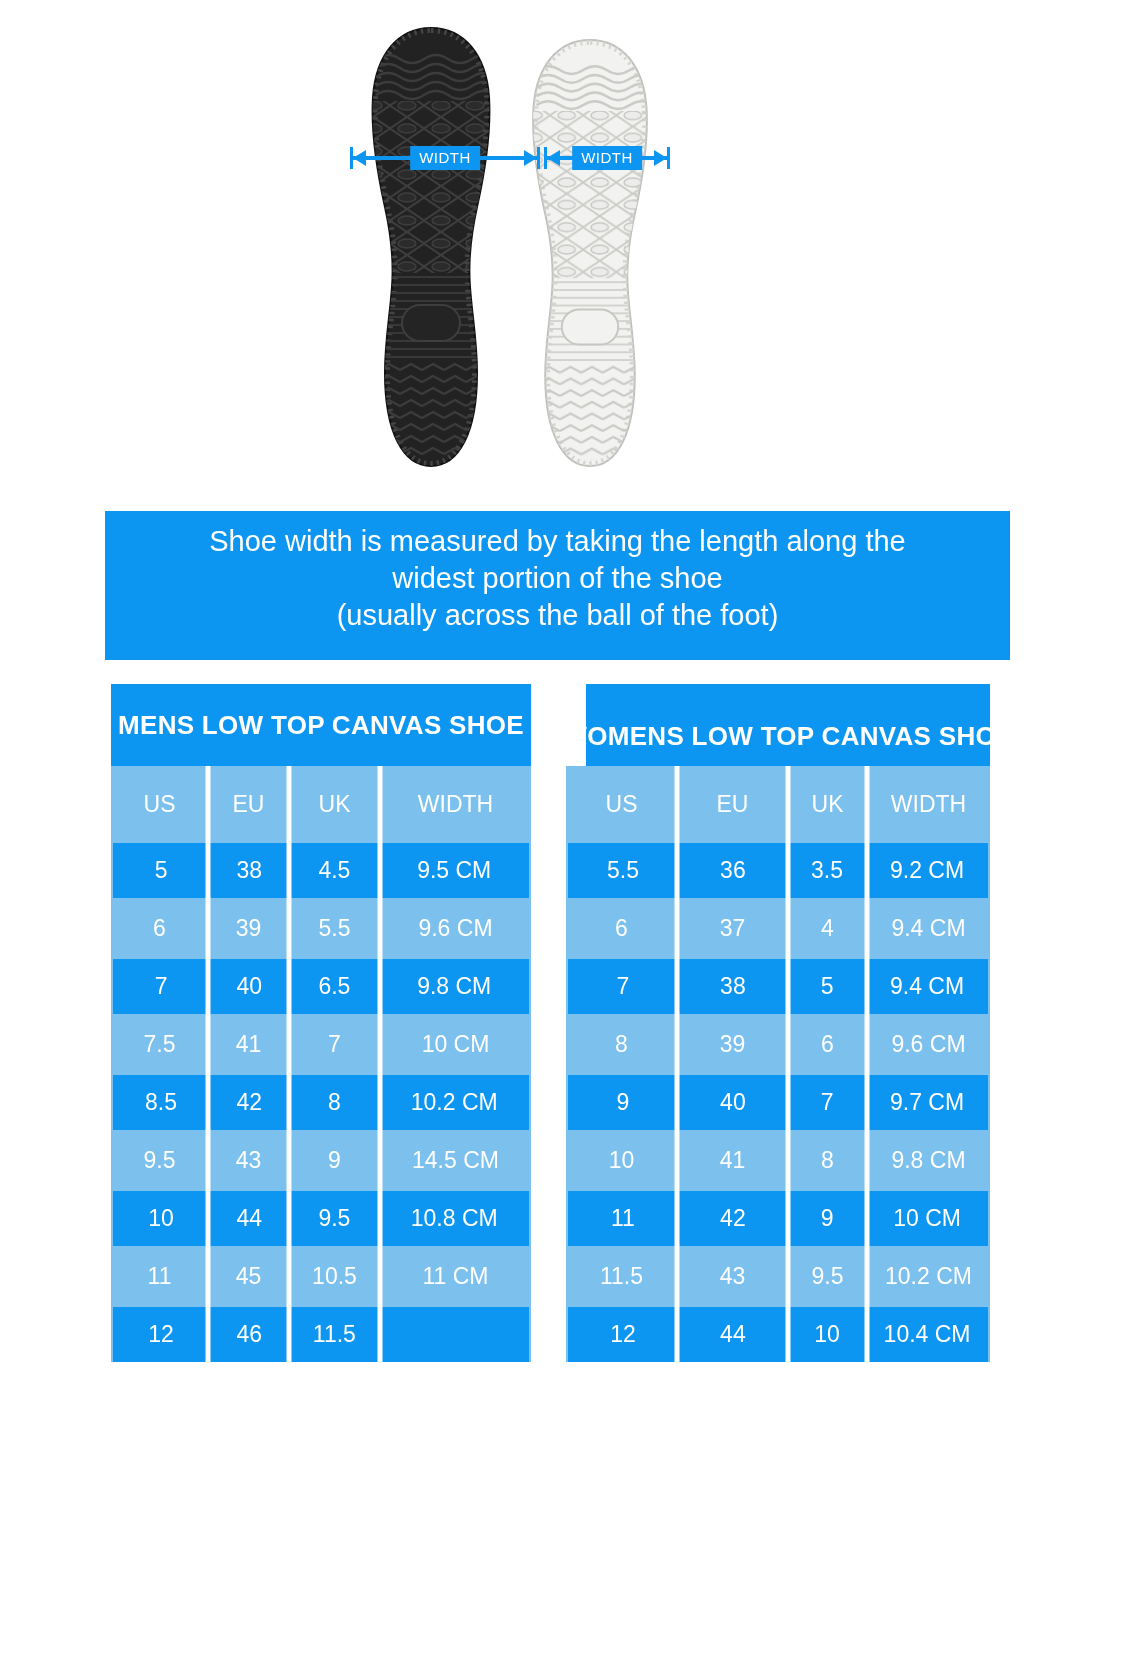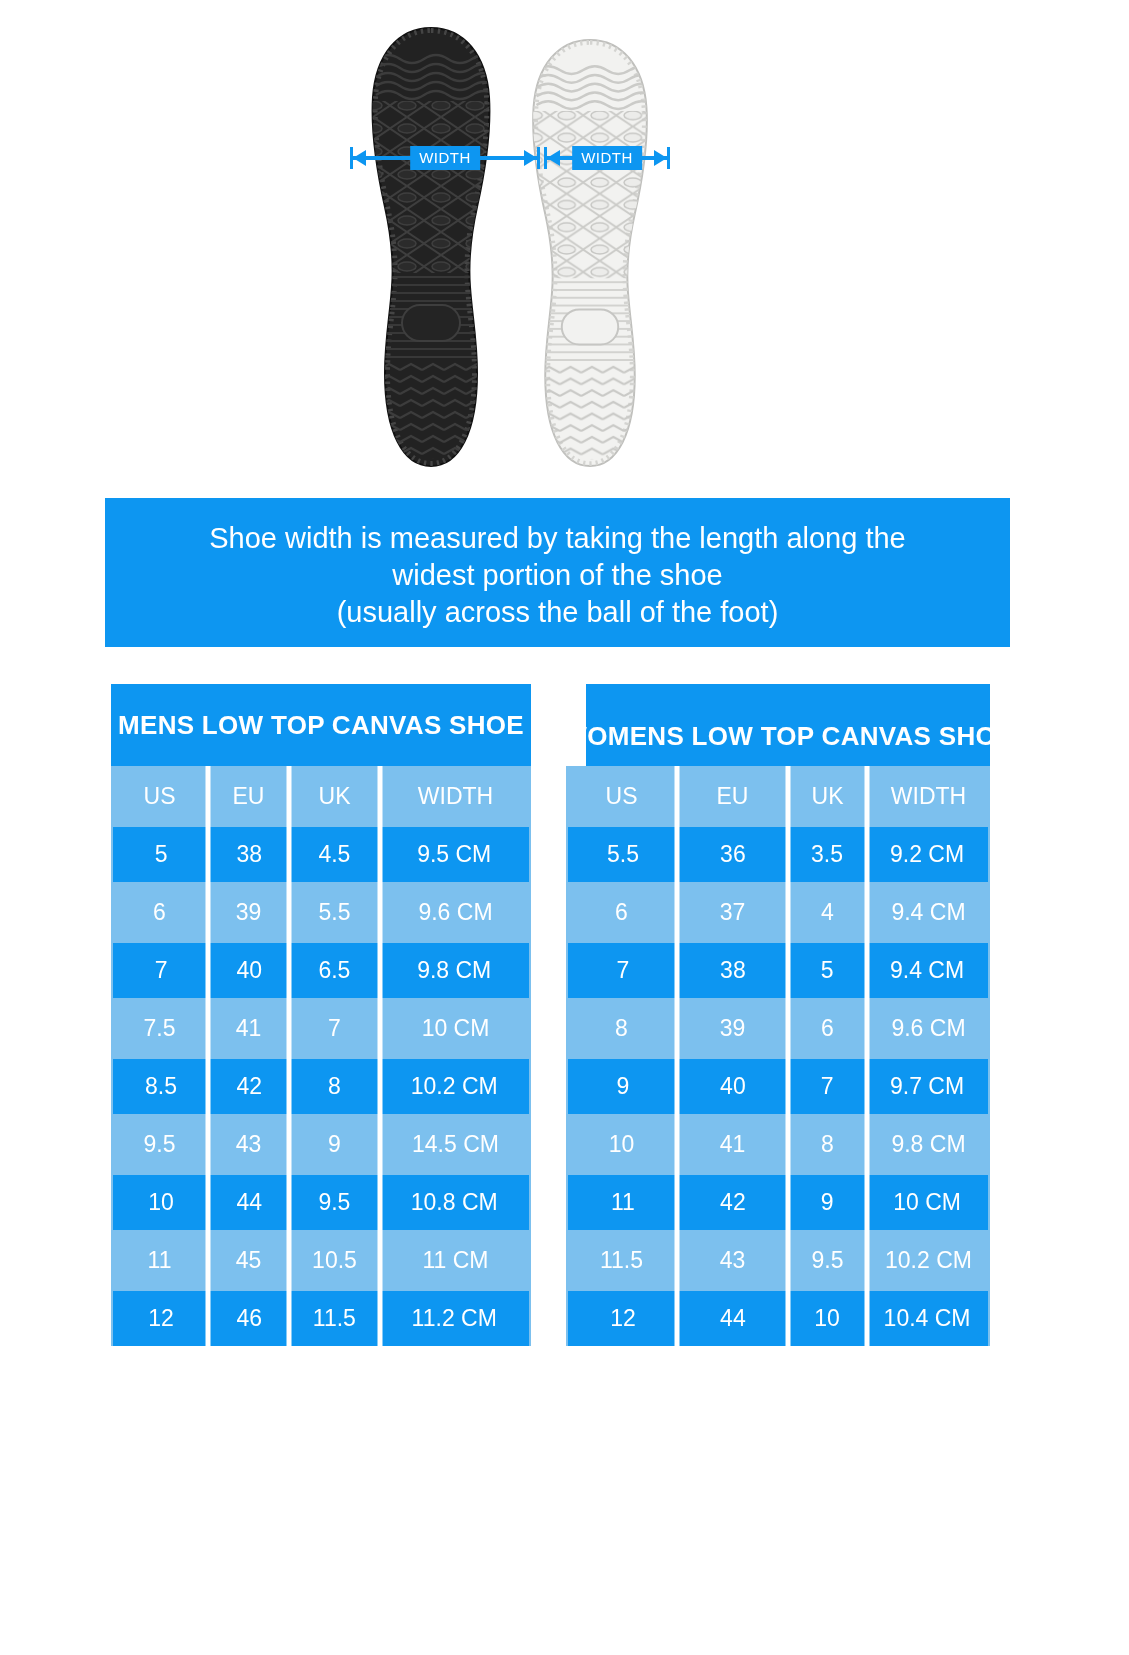--- a/index.html
+++ b/index.html
@@ -26,39 +26,39 @@
     border-top:8px solid transparent;border-bottom:8px solid transparent;}
   .dim-head.left{left:3px;border-right:13px solid var(--blue);}
   .dim-head.right{right:3px;border-left:13px solid var(--blue);}
   .dim-label{
     position:absolute;left:50%;top:0;transform:translateX(-50%);
     height:24px;line-height:24px;padding:0 9px;background:var(--blue);
     color:var(--white);font-size:15px;letter-spacing:.5px;white-space:nowrap;
   }
   
   .banner{
-    position:absolute;left:105px;top:498px;width:905px;height:149px;
+    position:absolute;left:105px;top:511px;width:905px;height:149px;
     background:var(--blue);color:var(--white);text-align:center;
-    padding-top:22px;box-sizing:border-box;
+    padding-top:12px;box-sizing:border-box;
   }
   .banner-line{font-size:29px;line-height:37px;}
   
   .size-table{position:absolute;top:684px;color:var(--white);}
   .table-mens{left:111px;width:420px;}
   .table-womens{left:566px;width:424px;}
   .table-title{
     height:82px;background:var(--blue);display:flex;align-items:center;justify-content:center;
     font-size:26px;letter-spacing:.3px;white-space:nowrap;font-weight:bold;
   }
   .table-womens .table-title{padding-top:22px;box-sizing:border-box;margin-left:20px;}
   .table-body{position:relative;background:var(--light-blue);}
   .cols{display:grid;}
   .table-mens .cols{grid-template-columns:97fr 81fr 91fr 151fr;}
   .table-womens .cols{grid-template-columns:111fr 111fr 79fr 123fr;}
-  .table-head{height:61px;background:var(--light-blue);}
+  .table-head{height:77px;background:var(--light-blue);}
   .hcell,.tcell{display:flex;align-items:center;justify-content:center;font-size:23px;}
   .trow{height:55px;margin-bottom:3px;}
   .trow:last-child{margin-bottom:8px;}
   .row-dark{background:var(--blue);margin-left:2px;margin-right:2px;}
   .row-light{background:var(--light-blue);}
   .col-stripe{position:absolute;top:0;bottom:0;width:5px;background:#ffffff;transform:translateX(-50%);z-index:2;}
   .table-mens .stripe-1{left:23.1%;}
   .table-mens .stripe-2{left:42.4%;}
   .table-mens .stripe-3{left:64.05%;}
   .table-womens .stripe-1{left:26.2%;}
@@ -217,21 +217,20 @@
           <div class="trow cols row-light">
             <div class="tcell">11</div>
             <div class="tcell">45</div>
             <div class="tcell">10.5</div>
             <div class="tcell">11 CM</div>
           </div>
           <div class="trow cols row-dark">
             <div class="tcell">12</div>
             <div class="tcell">46</div>
             <div class="tcell">11.5</div>
-            <div class="tcell">11.2 CM</div>
           </div>
         </div>
     </div>
   </section>
 
   <section class="size-table table-womens">
     <div class="table-title">WOMENS LOW TOP CANVAS SHOE</div>
     <div class="table-body">
       <div class="col-stripe stripe-1"></div>
       <div class="col-stripe stripe-2"></div>

